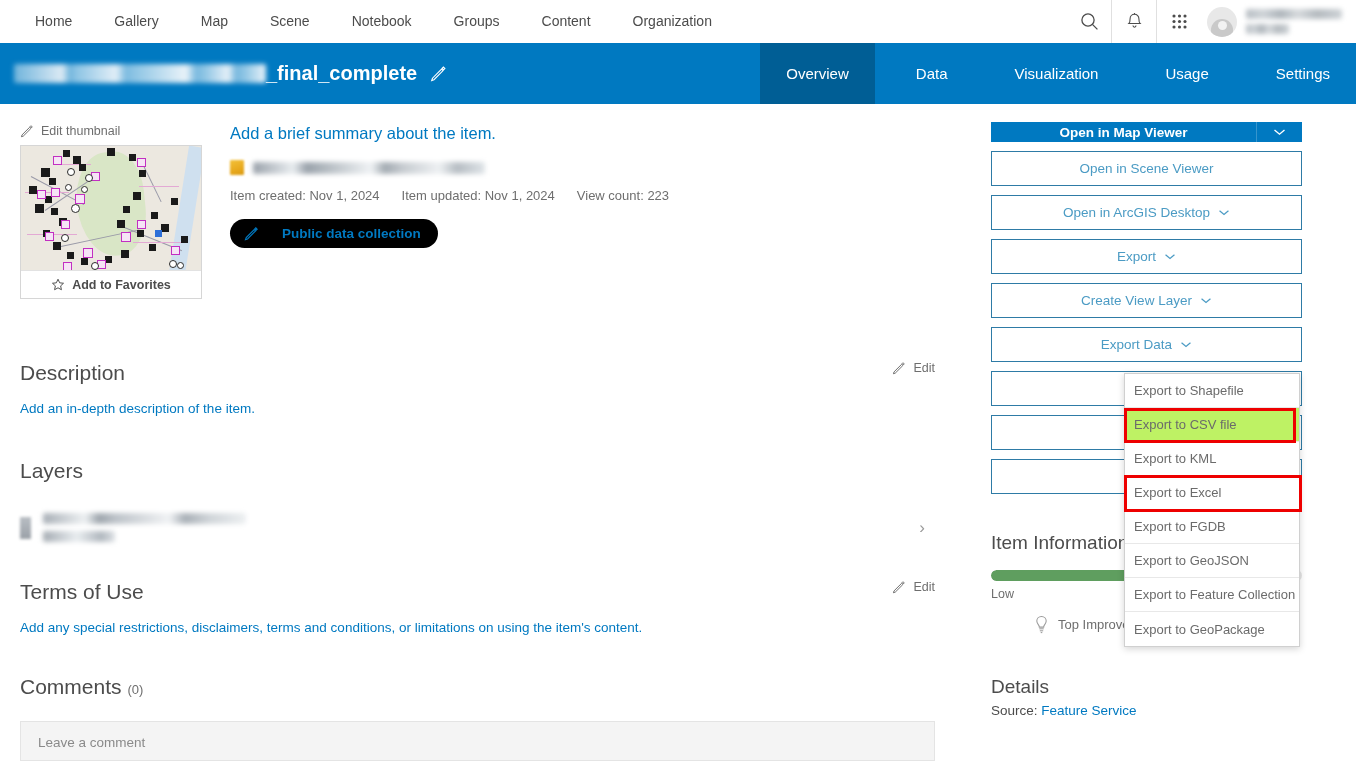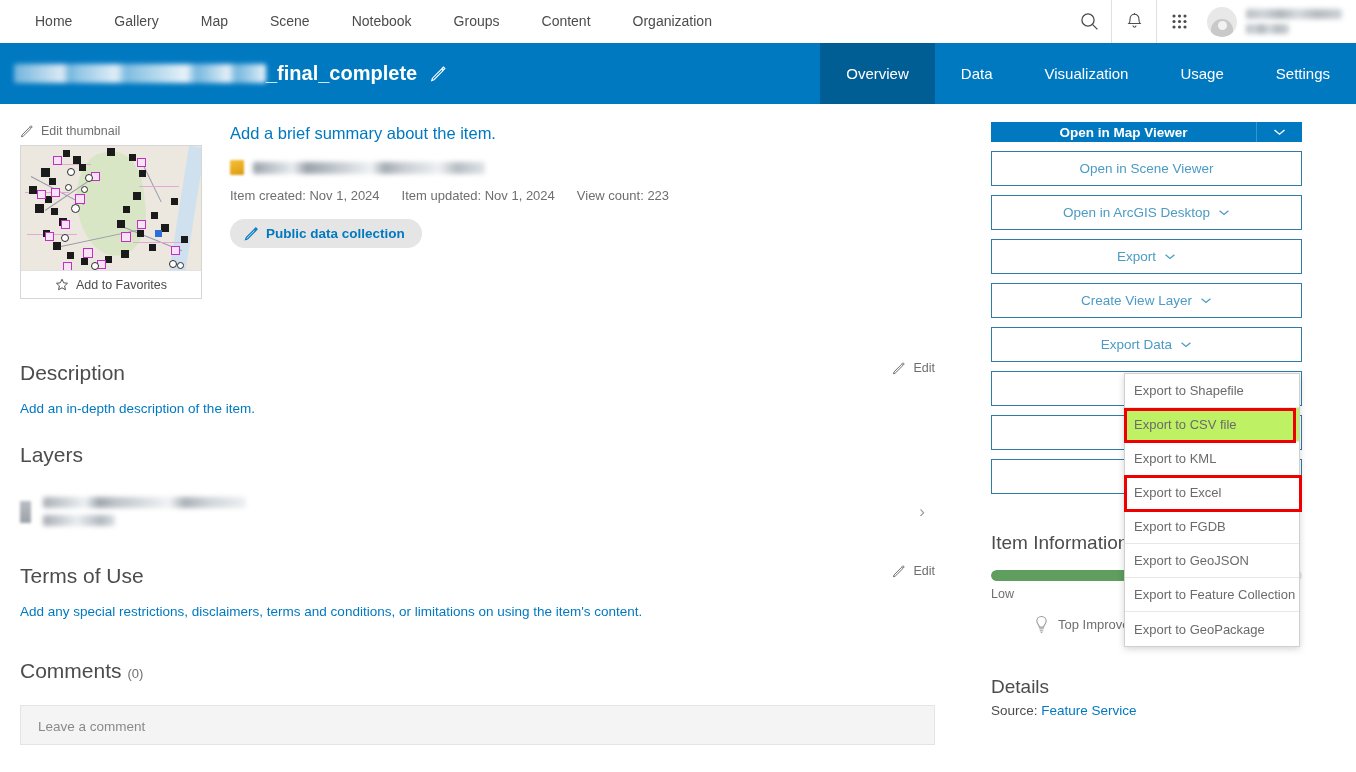--- a/index.html
+++ b/index.html
@@ -117,21 +117,21 @@
     font-weight: 700;
     white-space: nowrap;
   }
   .title-edit-icon {
     margin-left: 13px;
     cursor: pointer;
     display: flex;
     align-items: center;
   }
 
-  .item-tabs { display: flex; align-items: stretch; }
+  .item-tabs { display: flex; align-items: stretch; gap: 15px; }
   .item-tab {
     display: flex;
     align-items: center;
     padding: 0 26px;
     font-size: 15px;
     color: #ffffff;
     cursor: pointer;
     white-space: nowrap;
   }
   .item-tab.active { background: #005e95; }
@@ -178,21 +178,21 @@
   }
   .fav-row {
     height: 28px;
     display: flex;
     align-items: center;
     justify-content: center;
     gap: 7px;
     border-top: 1px solid #e2e2e2;
     cursor: pointer;
   }
-  .fav-row span { font-size: 12.5px; color: #4c4c4c; }
+  .fav-row span { font-size: 12.5px; color: #4c4c4c; font-weight: bold; }
 
   
   .map-park {
     position: absolute;
     left: 56px; top: 6px;
     width: 68px; height: 104px;
     background: #d9e6c6;
     border-radius: 48% 40% 44% 52%;
     transform: rotate(-6deg);
   }
@@ -250,22 +250,22 @@
   .meta-row {
     display: flex;
     gap: 22px;
     font-size: 13px;
     color: #6e6e6e;
     margin-bottom: 16px;
   }
   .pill {
     display: inline-flex;
     align-items: center;
-    gap: 7px;
-    background: #e5e5e5;
+    gap: 23px;
+    background: #000000;
     border-radius: 15px;
     padding: 7px 17px 7px 14px;
     cursor: pointer;
     width: fit-content;
   }
   .pill span { font-size: 13.5px; color: #0079c1; font-weight: 600; }
 
   
   .section { position: relative; margin-top: 34px; }
   .section-head {
@@ -632,21 +632,21 @@
           <svg width="14" height="14" viewBox="0 0 17 17">
             <path d="M2.5 13.2l-.8 2.3 2.3-.8 9.1-9.1-1.5-1.5-9.1 9.1z" fill="none" stroke="#6e6e6e" stroke-width="1.2"></path>
             <path d="M12.2 3.3l1.5 1.5 1.2-1.2-1.5-1.5-1.2 1.2z" fill="none" stroke="#6e6e6e" stroke-width="1.2"></path>
           </svg>
           <span>Edit</span>
         </div>
       </div>
       <div class="placeholder-link">Add an in-depth description of the item.</div>
     </div>
 
-    <div class="section" style="margin-top:27px;">
+    <div class="section" style="margin-top:43px;">
       <div class="section-title">Layers</div>
       <div class="layer-row">
         <div class="layer-icon"></div>
         <div class="layer-lines">
           <div class="layer-l1"></div>
           <div class="layer-l2"></div>
         </div>
         <div class="chev-right">›</div>
       </div>
     </div>

